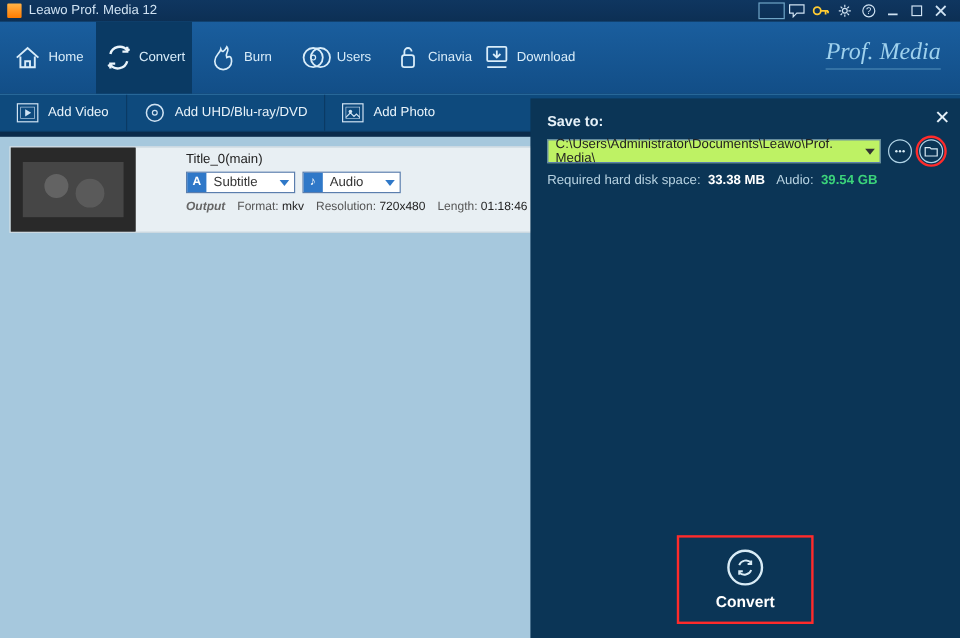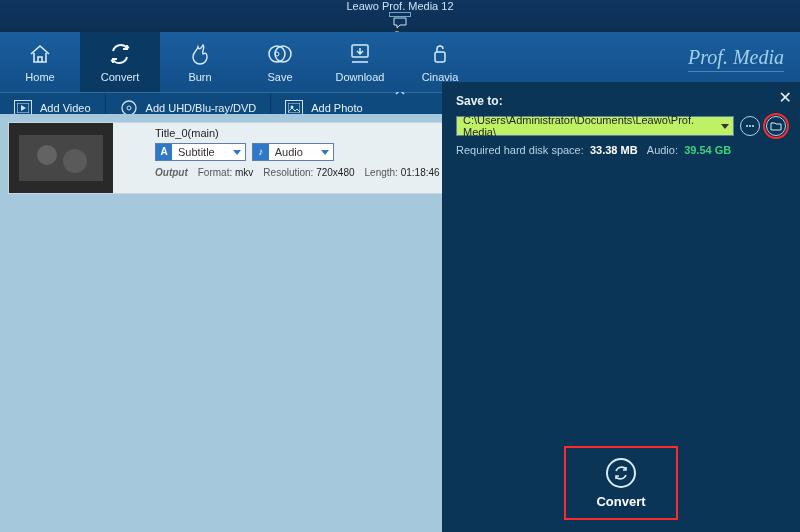--- a/index.html
+++ b/index.html
@@ -1,29 +1,29 @@
 <!DOCTYPE html>
 <html><head>
 <meta charset="utf-8">
 <style>
   * { margin:0; padding:0; box-sizing:border-box; font-family:"Segoe UI",Arial,sans-serif; }
   body { width:800px; height:532px; background:#0a2a4a; overflow:hidden; position:relative; }
 
   
-  .titlebar { height:32px; background:linear-gradient(#0f3660,#0c2f54); display:flex; align-items:center; color:#cfe2f2; font-size:11px; padding:0 6px;flex-direction:column; }
+  .titlebar { height:18px; background:linear-gradient(#0f3660,#0c2f54); display:flex; align-items:center; color:#cfe2f2; font-size:11px; padding:0 6px; }
   .titlebar .logo { width:12px; height:12px; background:linear-gradient(#ffb347,#ff7b00); margin-right:6px; border-radius:1px; }
   .titlebar .spacer { flex:1; }
   .titlebar .ticon { width:20px; height:16px; display:flex; align-items:center; justify-content:center; color:#cfe2f2; font-size:12px; cursor:pointer; }
   .ticon.key { color:#ffcc33; }
   .ticon.grid { width:22px; height:14px; border:1px solid #6fa5c7; display:grid; grid-template-columns:1fr 1fr 1fr; grid-template-rows:1fr 1fr; gap:1px; padding:1px; }
   .ticon.grid span{ background:#6fa5c7; }
 
   
   .maintabs { height:60px; background:linear-gradient(#1a5e9e,#124e87); display:flex; align-items:stretch; position:relative; }
-  .mtab { width:80px; display:flex; flex-direction:column; align-items:center; justify-content:center; color:#d8ecf9; font-size:11px; gap:4px; cursor:pointer; }
+  .mtab { width:80px; display:flex; flex-direction:row; align-items:center; justify-content:center; color:#d8ecf9; font-size:11px; gap:4px; cursor:pointer; }
   .mtab.active { background:#0a3a64; }
   .mtab .micon { width:26px; height:26px; display:flex; align-items:center; justify-content:center; }
   .brand { position:absolute; right:16px; top:14px; color:#9fd1ed; font-style:italic; font-family:"Brush Script MT",cursive; font-size:20px; border-bottom:1px solid #4a86b5; padding-bottom:2px;}
   
   
   .actionbar { height:32px; background:#0e4a7d; display:flex; align-items:center; color:#e8f3fa; font-size:11px; border-top:1px solid #2f6fa0; border-bottom:1px solid #0a3a64;}
   .abtn { display:flex; align-items:center; gap:8px; padding:0 14px; height:100%; cursor:pointer; border-right:1px solid #0a3a64;}
   .abtn.last{border-right:none;}
   .aicon { width:18px; height:16px; border:1px solid #cfe2f2; display:flex; align-items:center; justify-content:center; font-size:10px; color:#cfe2f2;}
   
@@ -141,39 +141,39 @@
     <span>Burn</span>
   </div>
   <div class="mtab">
     <div class="micon">
         <svg width="26" height="26" viewBox="0 0 26 26">
           <circle cx="10" cy="13" r="8" fill="none" stroke="#d8ecf9" stroke-width="1.5"></circle>
           <circle cx="10" cy="13" r="2" fill="none" stroke="#d8ecf9"></circle>
           <circle cx="16" cy="13" r="8" fill="none" stroke="#d8ecf9" stroke-width="1.5"></circle>
         </svg>
       </div>
-    <span>Save</span>
+    <span>Users</span>
+  </div>
+  <div class="mtab">
+    <div class="micon">
+        <svg width="22" height="24" viewBox="0 0 22 24">
+          <rect x="6" y="10" width="10" height="10" rx="2" fill="none" stroke="#d8ecf9" stroke-width="1.5"></rect>
+          <path d="M8 10V7a3 3 0 0 1 6 0" fill="none" stroke="#d8ecf9" stroke-width="1.5"></path>
+        </svg>
+      </div>
+    <span>Cinavia</span>
   </div>
   <div class="mtab">
     <div class="micon">
         <svg width="24" height="24" viewBox="0 0 24 24">
           <rect x="4" y="3" width="16" height="12" rx="1" fill="none" stroke="#d8ecf9" stroke-width="1.5"></rect>
           <path d="M12 6v6m-3-3l3 3 3-3M4 20h16" fill="none" stroke="#d8ecf9" stroke-width="1.5"></path>
         </svg>
       </div>
     <span>Download</span>
-  </div>
-  <div class="mtab">
-    <div class="micon">
-        <svg width="22" height="24" viewBox="0 0 22 24">
-          <rect x="6" y="10" width="10" height="10" rx="2" fill="none" stroke="#d8ecf9" stroke-width="1.5"></rect>
-          <path d="M8 10V7a3 3 0 0 1 6 0" fill="none" stroke="#d8ecf9" stroke-width="1.5"></path>
-        </svg>
-      </div>
-    <span>Cinavia</span>
   </div>
   <div class="brand">Prof. Media</div>
 </div>
 
 <div class="actionbar">
   <div class="abtn">
     <div class="aicon">
         <svg width="12" height="10">
           <rect x="0" y="0" width="12" height="10" fill="none" stroke="#cfe2f2"></rect>
           <path d="M4 2v6l5-3z" fill="#cfe2f2"></path>

